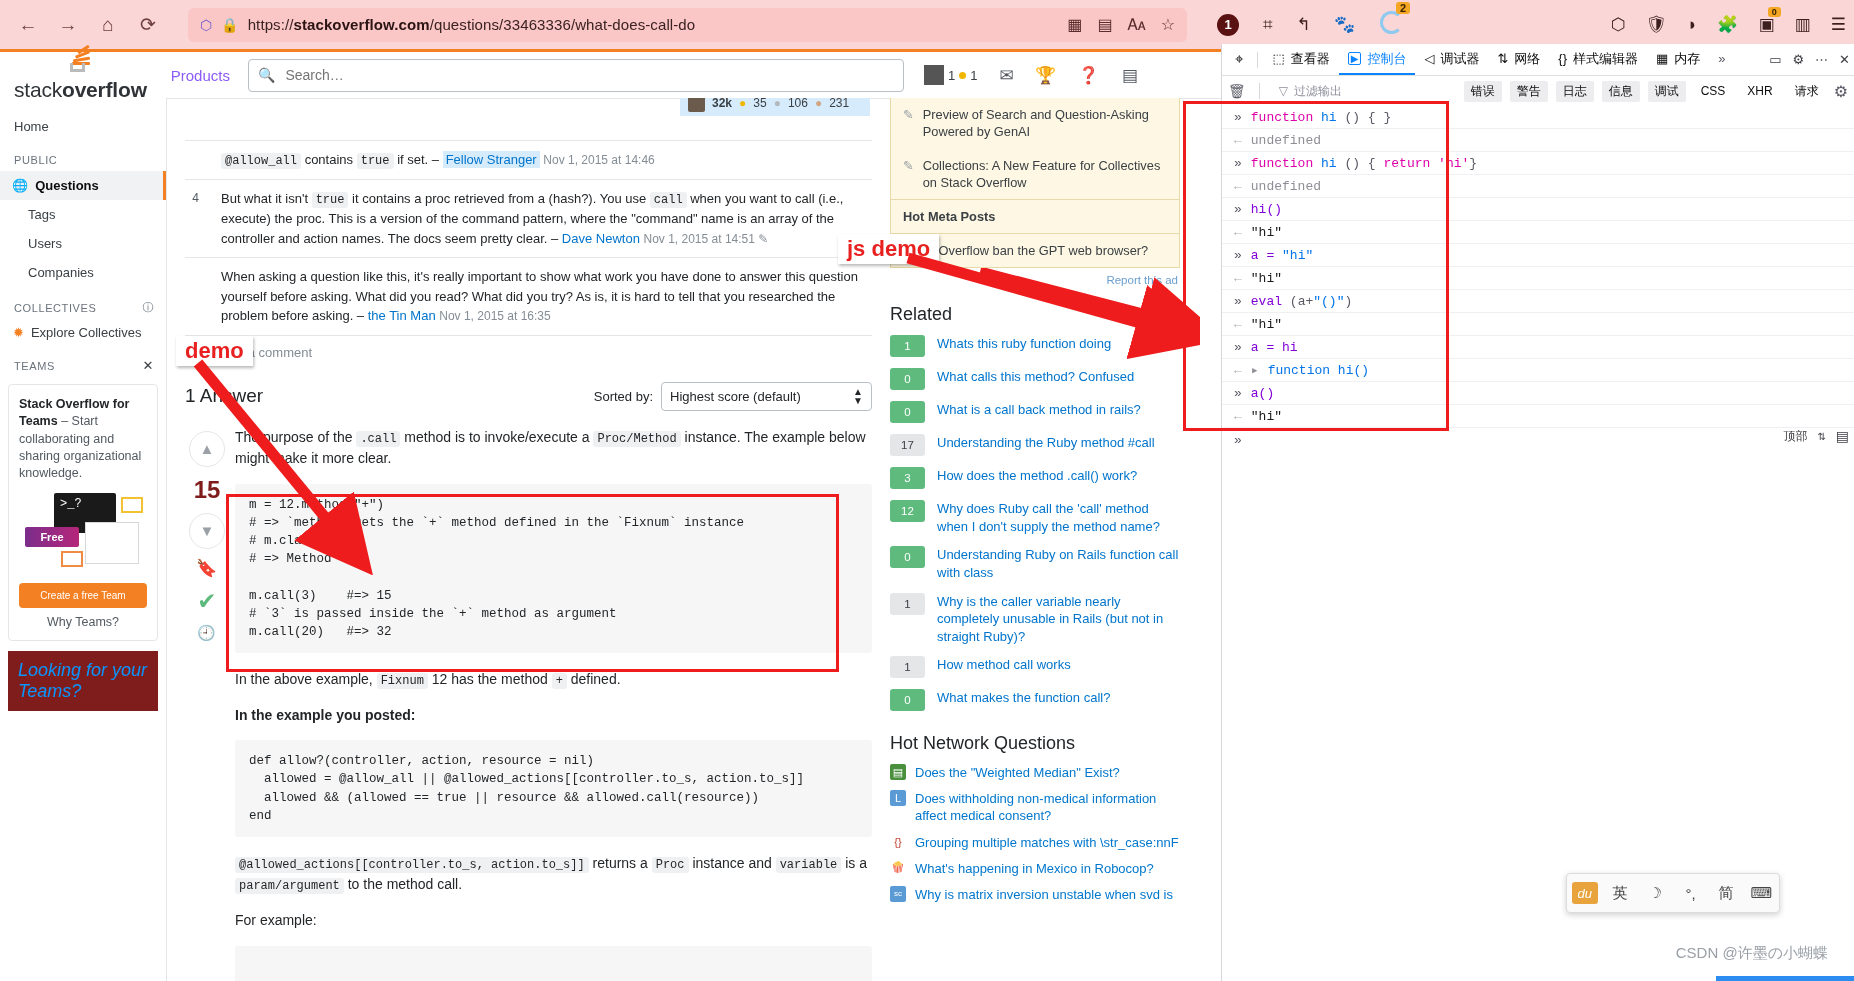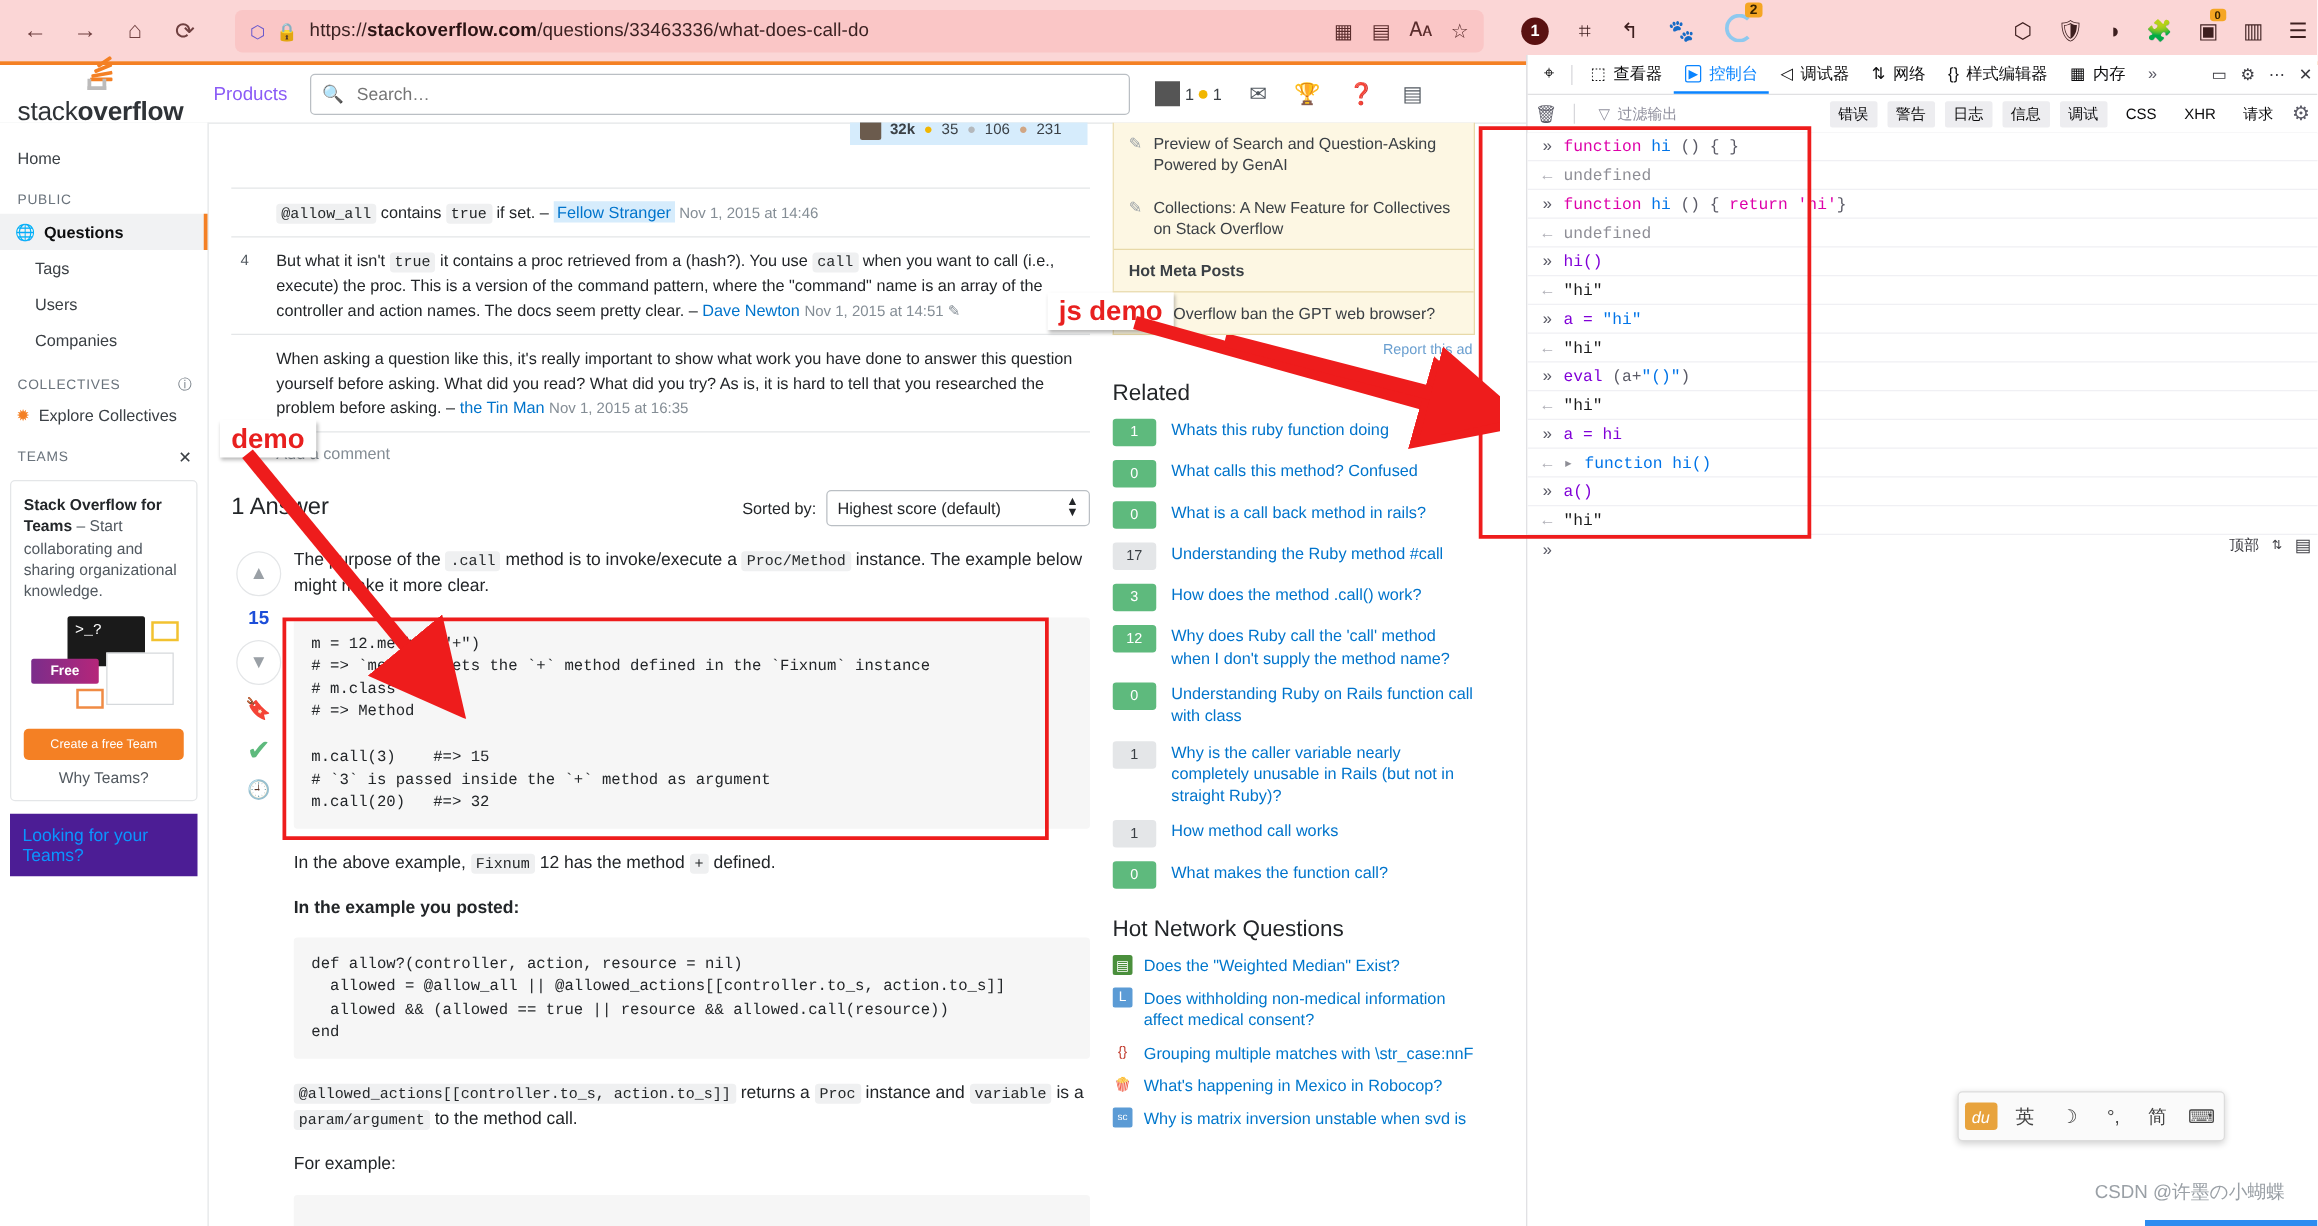--- a/index.html
+++ b/index.html
@@ -81,24 +81,24 @@
   .ta-term{position:absolute;left:35px;top:2px;width:62px;height:40px;background:#1a1a1a;border-radius:2px;color:#fff;font-size:12px;font-family:"Liberation Mono",monospace;padding:4px 0 0 6px;box-sizing:border-box;}
   .ta-free{position:absolute;left:6px;top:36px;width:54px;height:20px;background:linear-gradient(90deg,#7b2d8b,#b5267a);color:#fff;font-size:11px;font-weight:700;display:flex;align-items:center;justify-content:center;border-radius:2px;}
   .ta-panel{position:absolute;left:66px;top:31px;width:52px;height:40px;background:#fff;border:1px solid #d6d9dc;}
   .ta-bub1{position:absolute;left:102px;top:6px;width:18px;height:12px;border:2px solid #f2c230;}
   .ta-bub2{position:absolute;left:42px;top:60px;width:18px;height:12px;border:2px solid #f08b44;}
   .btn-orange{
     display:block;background:#f48024;color:#fff;text-align:center;font-size:10px;
     border-radius:4px;padding:7px 0;margin-bottom:7px;
   }
   .why-teams{text-align:center;font-size:12.5px;color:#525960;}
-  .looking{margin:10px 8px 0 8px;background:#4c1d95;color:#0a95ff;font-size:14px;padding:9px 10px;}
-
-  
-  .main{position:absolute;left:167px;top:98px;width:723px;height:883px;overflow:hidden;padding:14px 18px;box-sizing:border-box;}
+  .looking{margin:10px 8px 0 8px;background:#7f1d1d;color:#0a95ff;font-size:18px;padding:9px 10px;font-style:italic;}
+
+  
+  .main{position:absolute;left:167px;top:98px;width:723px;height:883px;overflow:hidden;padding:4px 18px;box-sizing:border-box;}
   .post-userbox{
     position:absolute;right:20px;top:-8px;width:190px;height:26px;background:#d6ecfc;
     display:flex;align-items:center;gap:7px;padding:0 8px;box-sizing:border-box;font-size:12px;color:#3b4045;
   }
   .avatar-sm{width:17px;height:17px;background:#6b5b4d;border-radius:2px;}
   .cmt{border-top:1px solid #e4e6e8;padding:9px 0 9px 0;font-size:13px;line-height:1.5;color:#232629;display:flex;gap:10px;}
   .cmt .score{width:14px;text-align:right;color:#525960;font-size:12px;flex:0 0 14px;}
   .cmt .body{flex:1;padding-left:12px;}
   code.inl{background:#eff0f1;border-radius:3px;padding:1px 4px;font-family:"Liberation Mono",monospace;font-size:12px;color:#242729;}
   .ulink{color:#0074cc;}
@@ -108,21 +108,21 @@
   .answers-head{display:flex;align-items:center;justify-content:space-between;margin-top:22px;}
   .answers-head h2{margin:0;font-size:19px;font-weight:400;color:#232629;}
   .sortby{display:flex;align-items:center;gap:8px;font-size:13px;color:#232629;}
   .select-box{
     border:1px solid #babfc4;border-radius:4px;height:27px;width:193px;
     display:flex;align-items:center;justify-content:space-between;padding:0 8px;font-size:13px;background:#fff;
   }
   .ans-wrap{display:flex;margin-top:16px;gap:0;}
   .votecol{width:44px;flex:0 0 44px;display:flex;flex-direction:column;align-items:center;gap:9px;padding-top:4px;color:#babfc4;}
   .vote-arrow{width:34px;height:34px;border:1px solid #e4e6e8;border-radius:50%;display:flex;align-items:center;justify-content:center;font-size:15px;color:#9aa0a6;}
-  .vote-count{font-size:15px;font-weight:700;color:#1d4ed8;}
+  .vote-count{font-size:24px;font-weight:700;color:#7f1d1d;}
   .check{color:#5eba7d;font-size:23px;}
   .anstext{flex:1;font-size:14px;line-height:1.55;color:#232629;padding-left:6px;}
   .anstext p{margin:0 0 14px 0;}
   pre.code{
     background:#f6f6f6;border-radius:3px;padding:12px 12px 12px 14px;margin:0 0 16px 0;
     font-family:"Liberation Mono",monospace;font-size:12.5px;line-height:1.45;color:#232629;
     white-space:pre;overflow:hidden;
   }
   h3.sub{font-size:14px;font-weight:700;margin:0 0 14px 0;}
 

